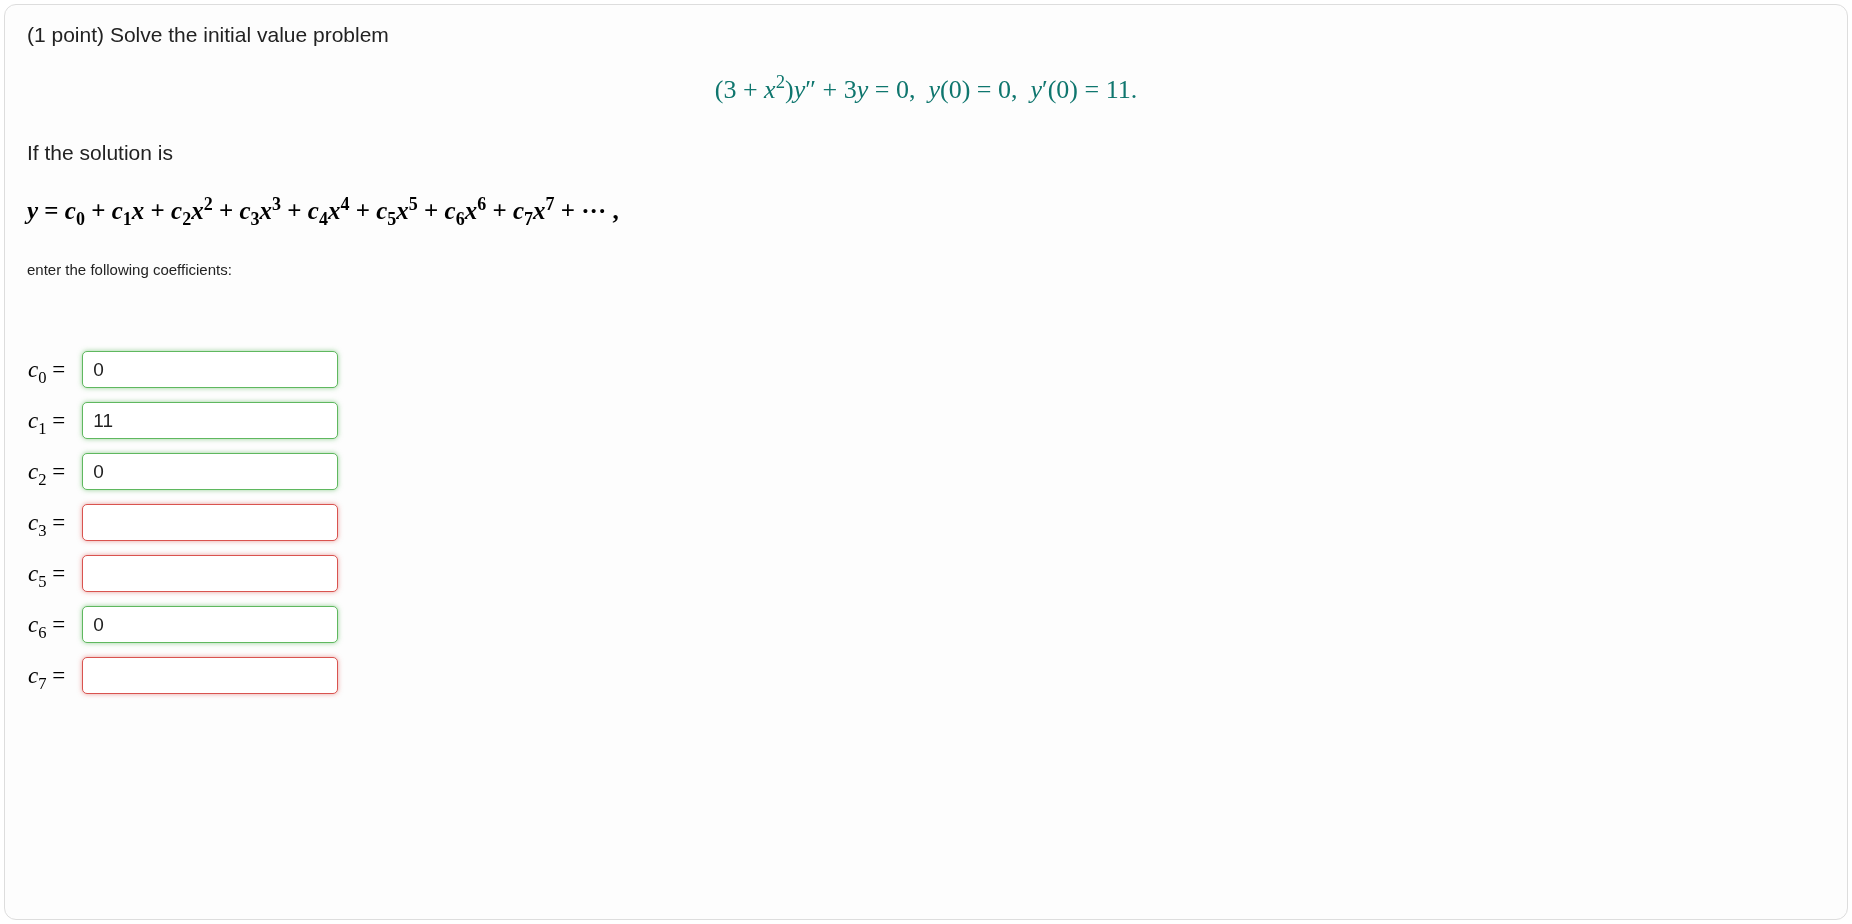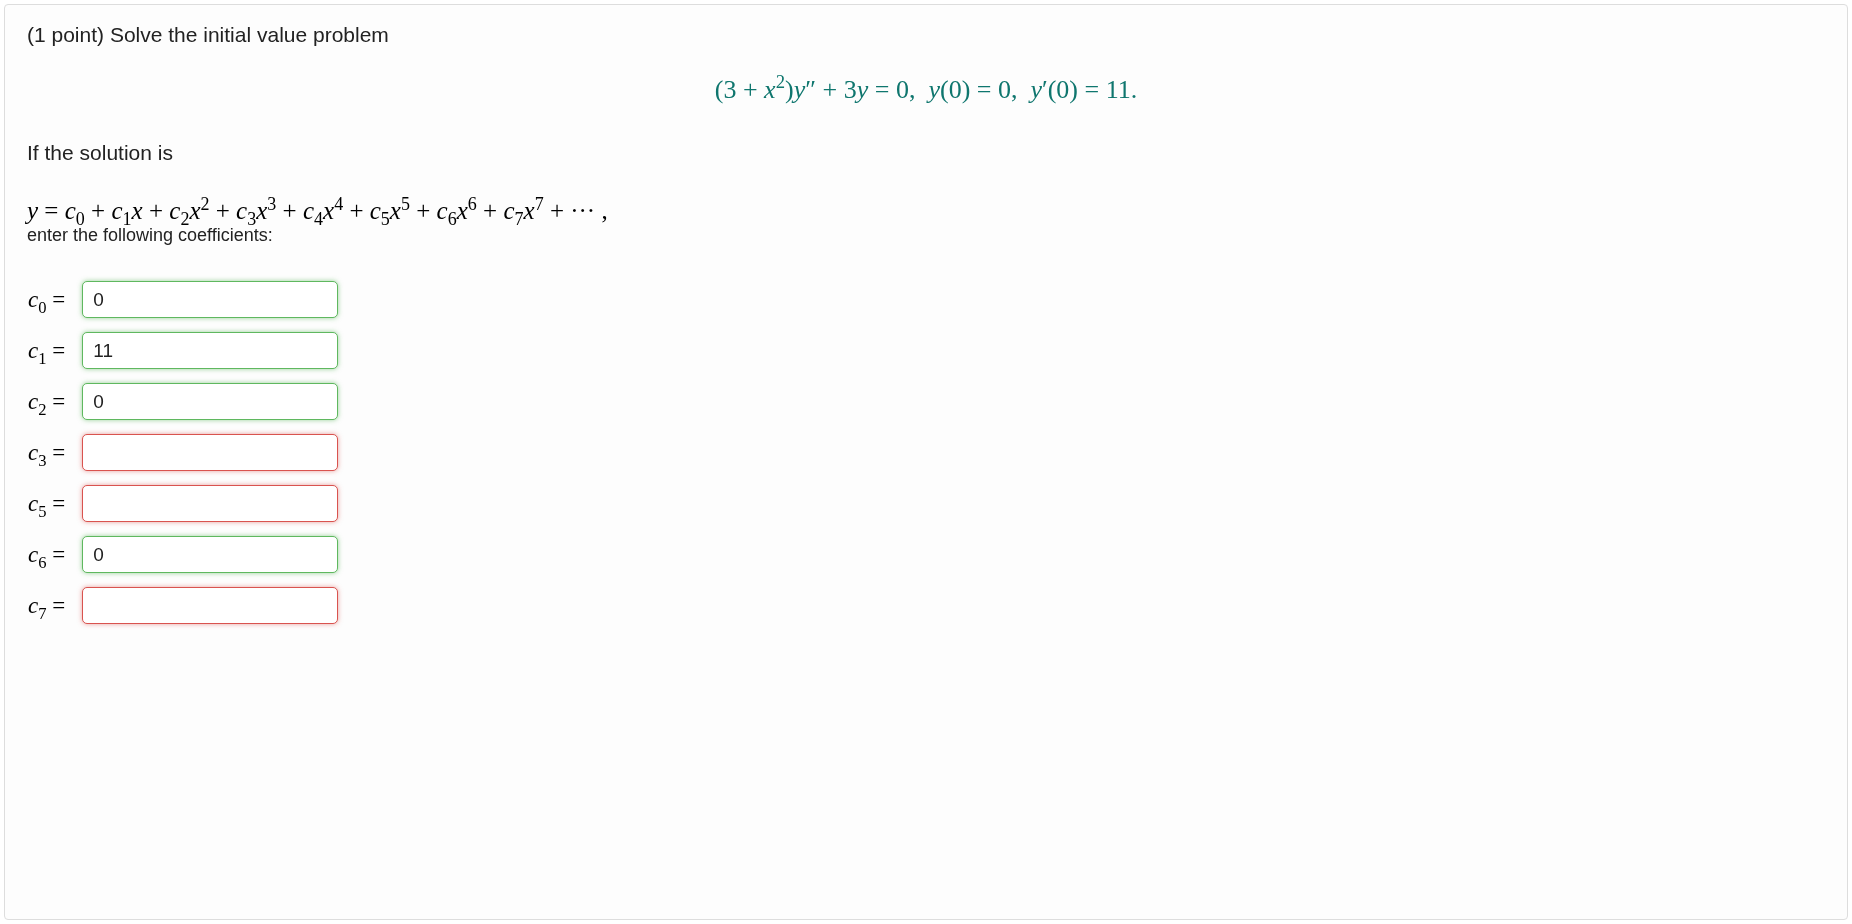--- a/index.html
+++ b/index.html
@@ -4,21 +4,21 @@
 <style>
   * { box-sizing: border-box; }
   body {
     margin: 0;
     padding: 0;
     font-family: Arial, Helvetica, sans-serif;
     background: #fff;
   }
   .problem-container {
     border: 1px solid #ddd;
-    border-radius: 4px;
+    border-radius: 12px;
     background: #fdfdfd;
     padding: 18px 22px 22px 22px;
     margin: 4px;
     width: 1844px;
     height: 916px;
     position: relative;
   }
   .problem-text {
     font-size: 21px;
     color: #222;
@@ -39,35 +39,37 @@
   .solution-line {
     font-size: 21px;
     color: #222;
     margin-bottom: 32px;
     margin-top: 12px;
   }
   .series-expr {
     font-family: 'Times New Roman', 'Latin Modern Math', serif;
     font-size: 25px;
     color: #000;
+    margin-bottom: 36px;
+    font-weight: bold;
   }
   .series-expr sup {
     font-size: 0.72em;
     vertical-align: super;
     line-height: 0;
   }
   .series-expr sub {
     font-size: 0.72em;
     vertical-align: sub;
     line-height: 0;
   }
   .enter-text {
-    font-size: 18px;
+    font-size: 15px;
     color: #222;
-    margin-bottom: 22px;
+    margin-bottom: 60px;
   }
   .coef-table {
     border-collapse: separate;
     border-spacing: 0 12px;
   }
   .coef-label {
     font-family: 'Times New Roman', 'Latin Modern Math', serif;
     font-size: 23px;
     color: #000;
     padding-right: 16px;

